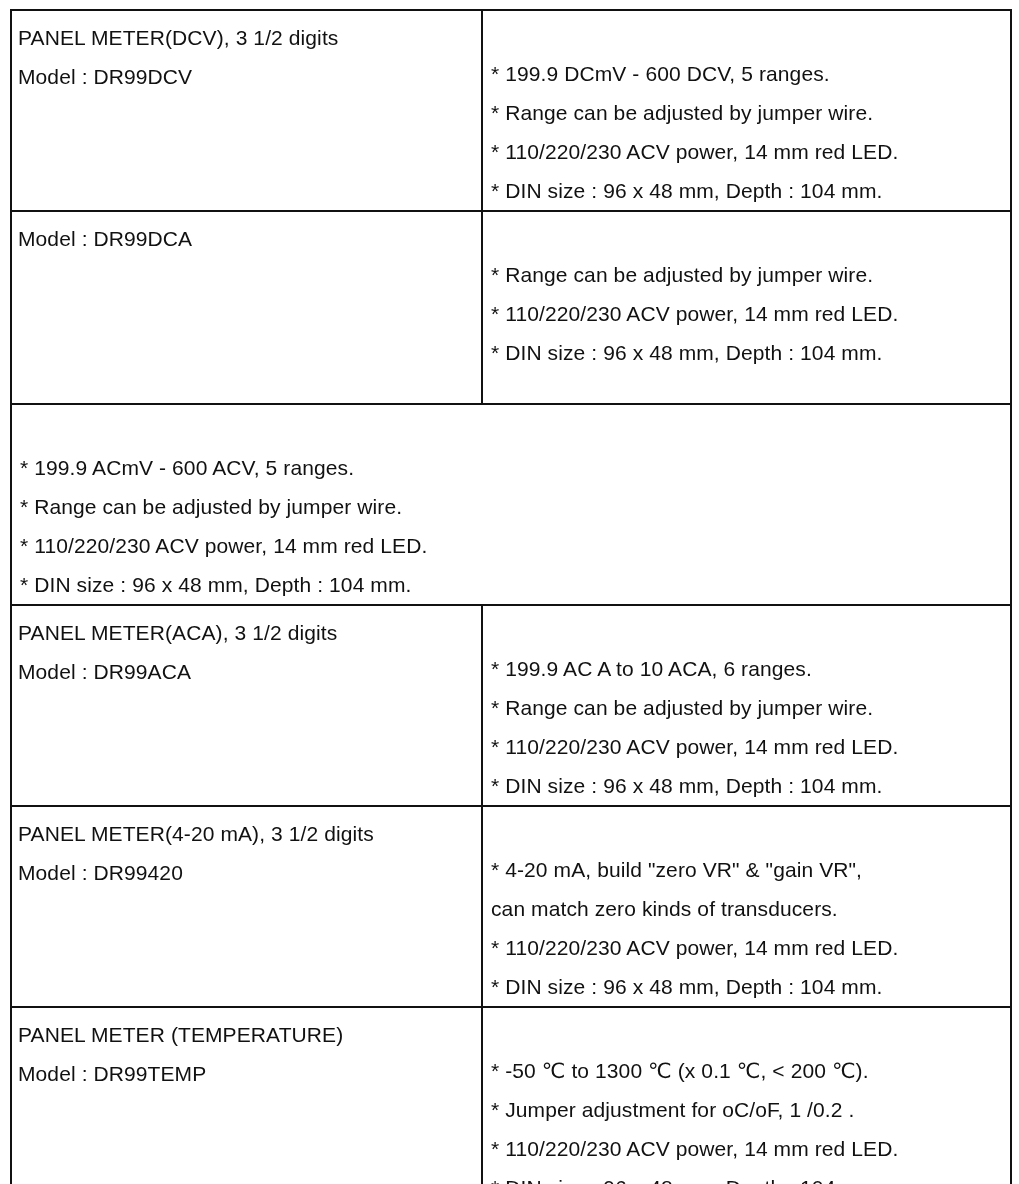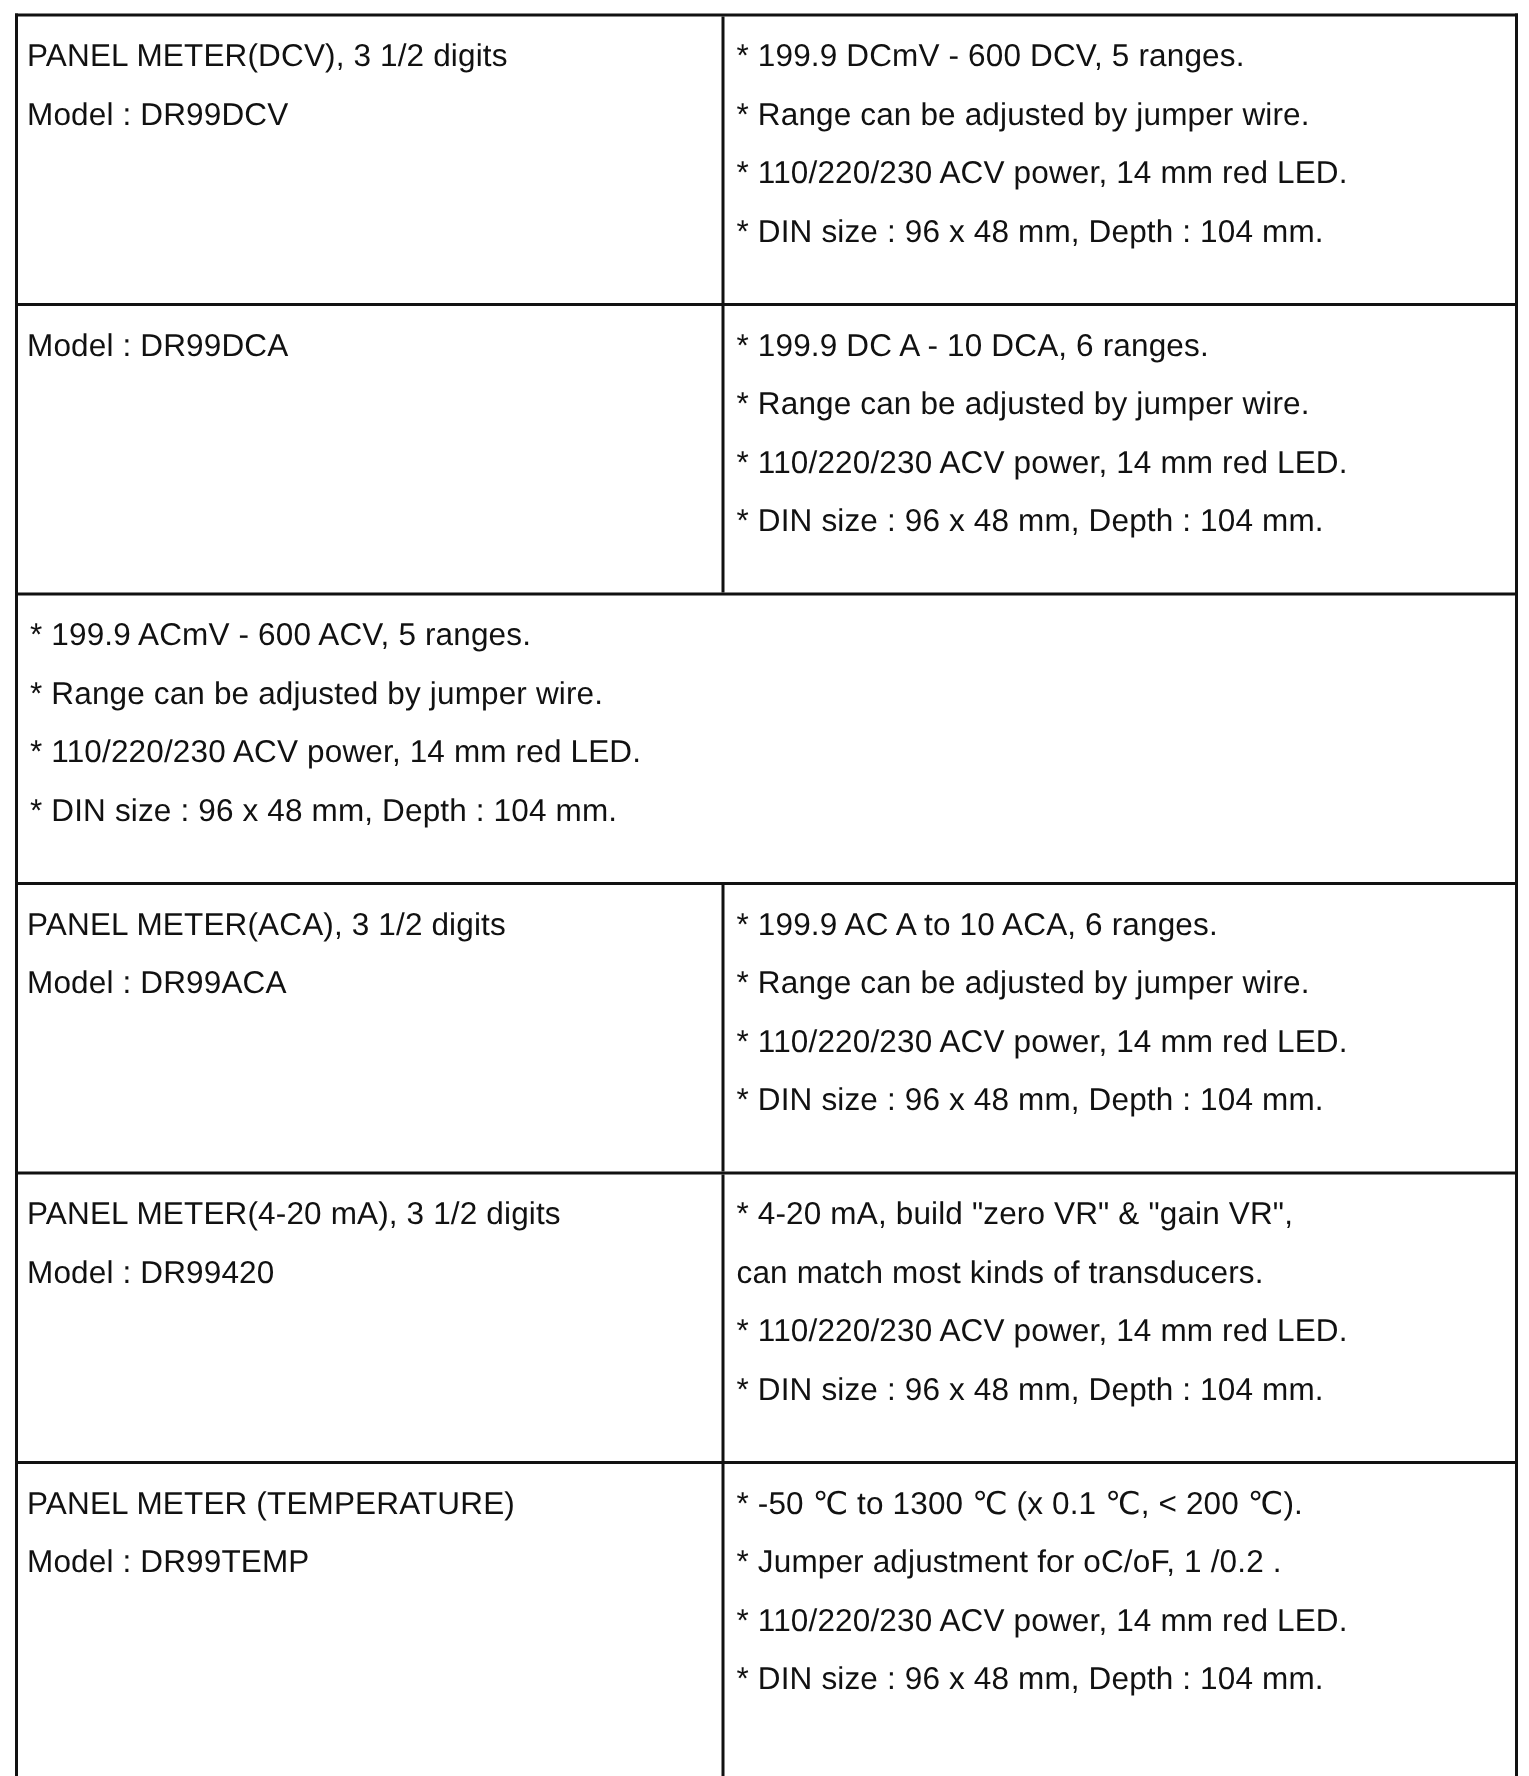--- a/index.html
+++ b/index.html
@@ -41,20 +41,21 @@
     width: 471px;
     flex: 0 0 471px;
     border-right: 2px solid #111111;
     box-sizing: border-box;
     padding: 7px 4px 0 6px;
   }
   .cell-right {
     flex: 1 1 auto;
     box-sizing: border-box;
     padding: 7px 2px 0 8px;
+    margin-top: 36px;
   }
   .line {
     font-size: 21px;
     line-height: 39px;
     white-space: nowrap;
     letter-spacing: 0.1px;
   }
 </style>
 </head>
 <body>
@@ -73,21 +74,20 @@
         <div class="line">* 110/220/230 ACV power, 14 mm red LED.</div>
         <div class="line">* DIN size : 96 x 48 mm, Depth : 104 mm.</div>
       </div>
     </div>
 
     <div class="row">
       <div class="cell-left">
         <div class="line">Model : DR99DCA</div>
       </div>
       <div class="cell-right">
-        <div class="line">* 199.9 DC A - 10 DCA, 6 ranges.</div>
         <div class="line">* Range can be adjusted by jumper wire.</div>
         <div class="line">* 110/220/230 ACV power, 14 mm red LED.</div>
         <div class="line">* DIN size : 96 x 48 mm, Depth : 104 mm.</div>
       </div>
     </div>
 
     <div class="row">
       <div class="cell-right">
         <div class="line">* 199.9 ACmV - 600 ACV, 5 ranges.</div>
         <div class="line">* Range can be adjusted by jumper wire.</div>
@@ -109,21 +109,21 @@
       </div>
     </div>
 
     <div class="row">
       <div class="cell-left">
         <div class="line">PANEL METER(4-20 mA), 3 1/2 digits</div>
         <div class="line">Model : DR99420</div>
       </div>
       <div class="cell-right">
         <div class="line">* 4-20 mA, build "zero VR" &amp; "gain VR",</div>
-        <div class="line">can match most kinds of transducers.</div>
+        <div class="line">can match zero kinds of transducers.</div>
         <div class="line">* 110/220/230 ACV power, 14 mm red LED.</div>
         <div class="line">* DIN size : 96 x 48 mm, Depth : 104 mm.</div>
       </div>
     </div>
 
     <div class="row">
       <div class="cell-left">
         <div class="line">PANEL METER (TEMPERATURE)</div>
         <div class="line">Model : DR99TEMP</div>
       </div>

